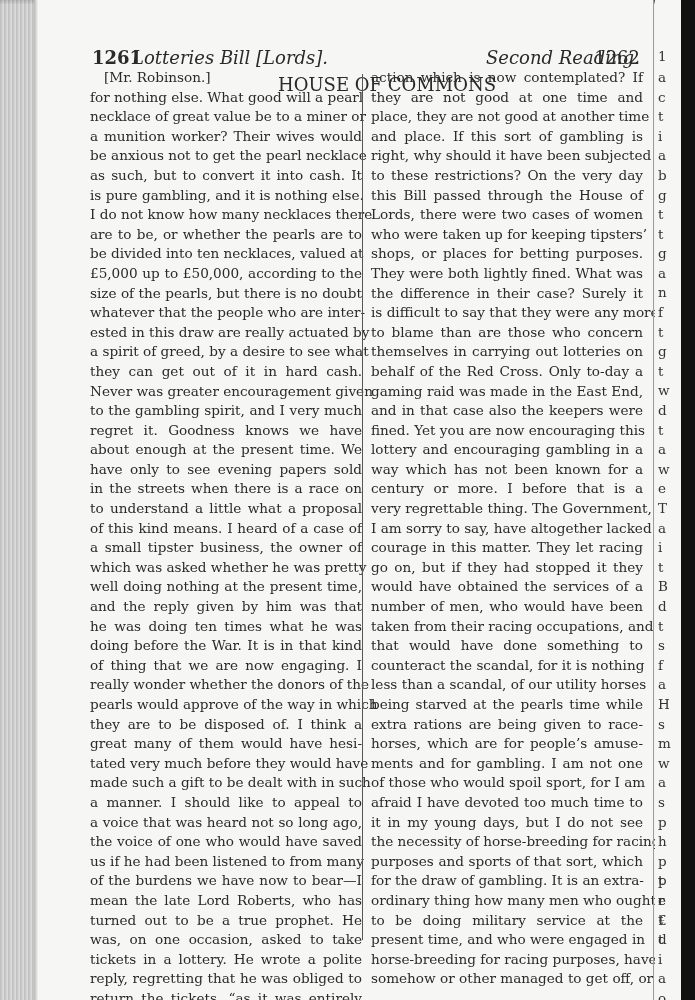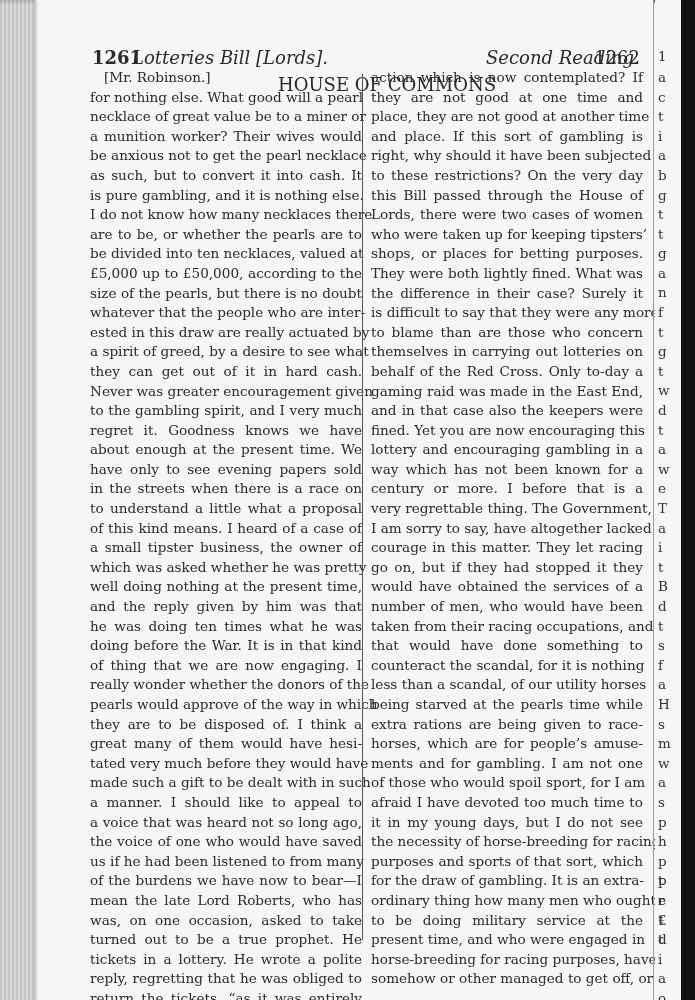--- a/index.html
+++ b/index.html
@@ -86,22 +86,22 @@
     <span class="line">they are to be disposed of.  I think a</span>
     <span class="line">great many of them would have hesi-</span>
     <span class="line">tated very much before they would have</span>
     <span class="line">made such a gift to be dealt with in such</span>
     <span class="line">a manner.  I should like to appeal to</span>
     <span class="line">a voice that was heard not so long ago,</span>
     <span class="line">the voice of one who would have saved</span>
     <span class="line">us if he had been listened to from many</span>
     <span class="line">of the burdens we have now to bear—I</span>
     <span class="line">mean the late Lord Roberts, who has</span>
+    <span class="line">turned out to be a true prophet.  He</span>
     <span class="line">was, on one occasion, asked to take</span>
-    <span class="line">turned out to be a true prophet.  He</span>
     <span class="line">tickets in a lottery.  He wrote a polite</span>
     <span class="line">reply, regretting that he was obliged to</span>
     <span class="line">return the tickets, “as it was entirely</span>
   </div>
 
 <div class="col-rule"></div>
 
 <div class="col col-right" id="col-right">
     <span class="line">action which is now contemplated?  If</span>
     <span class="line">they are not good at one time and</span>

